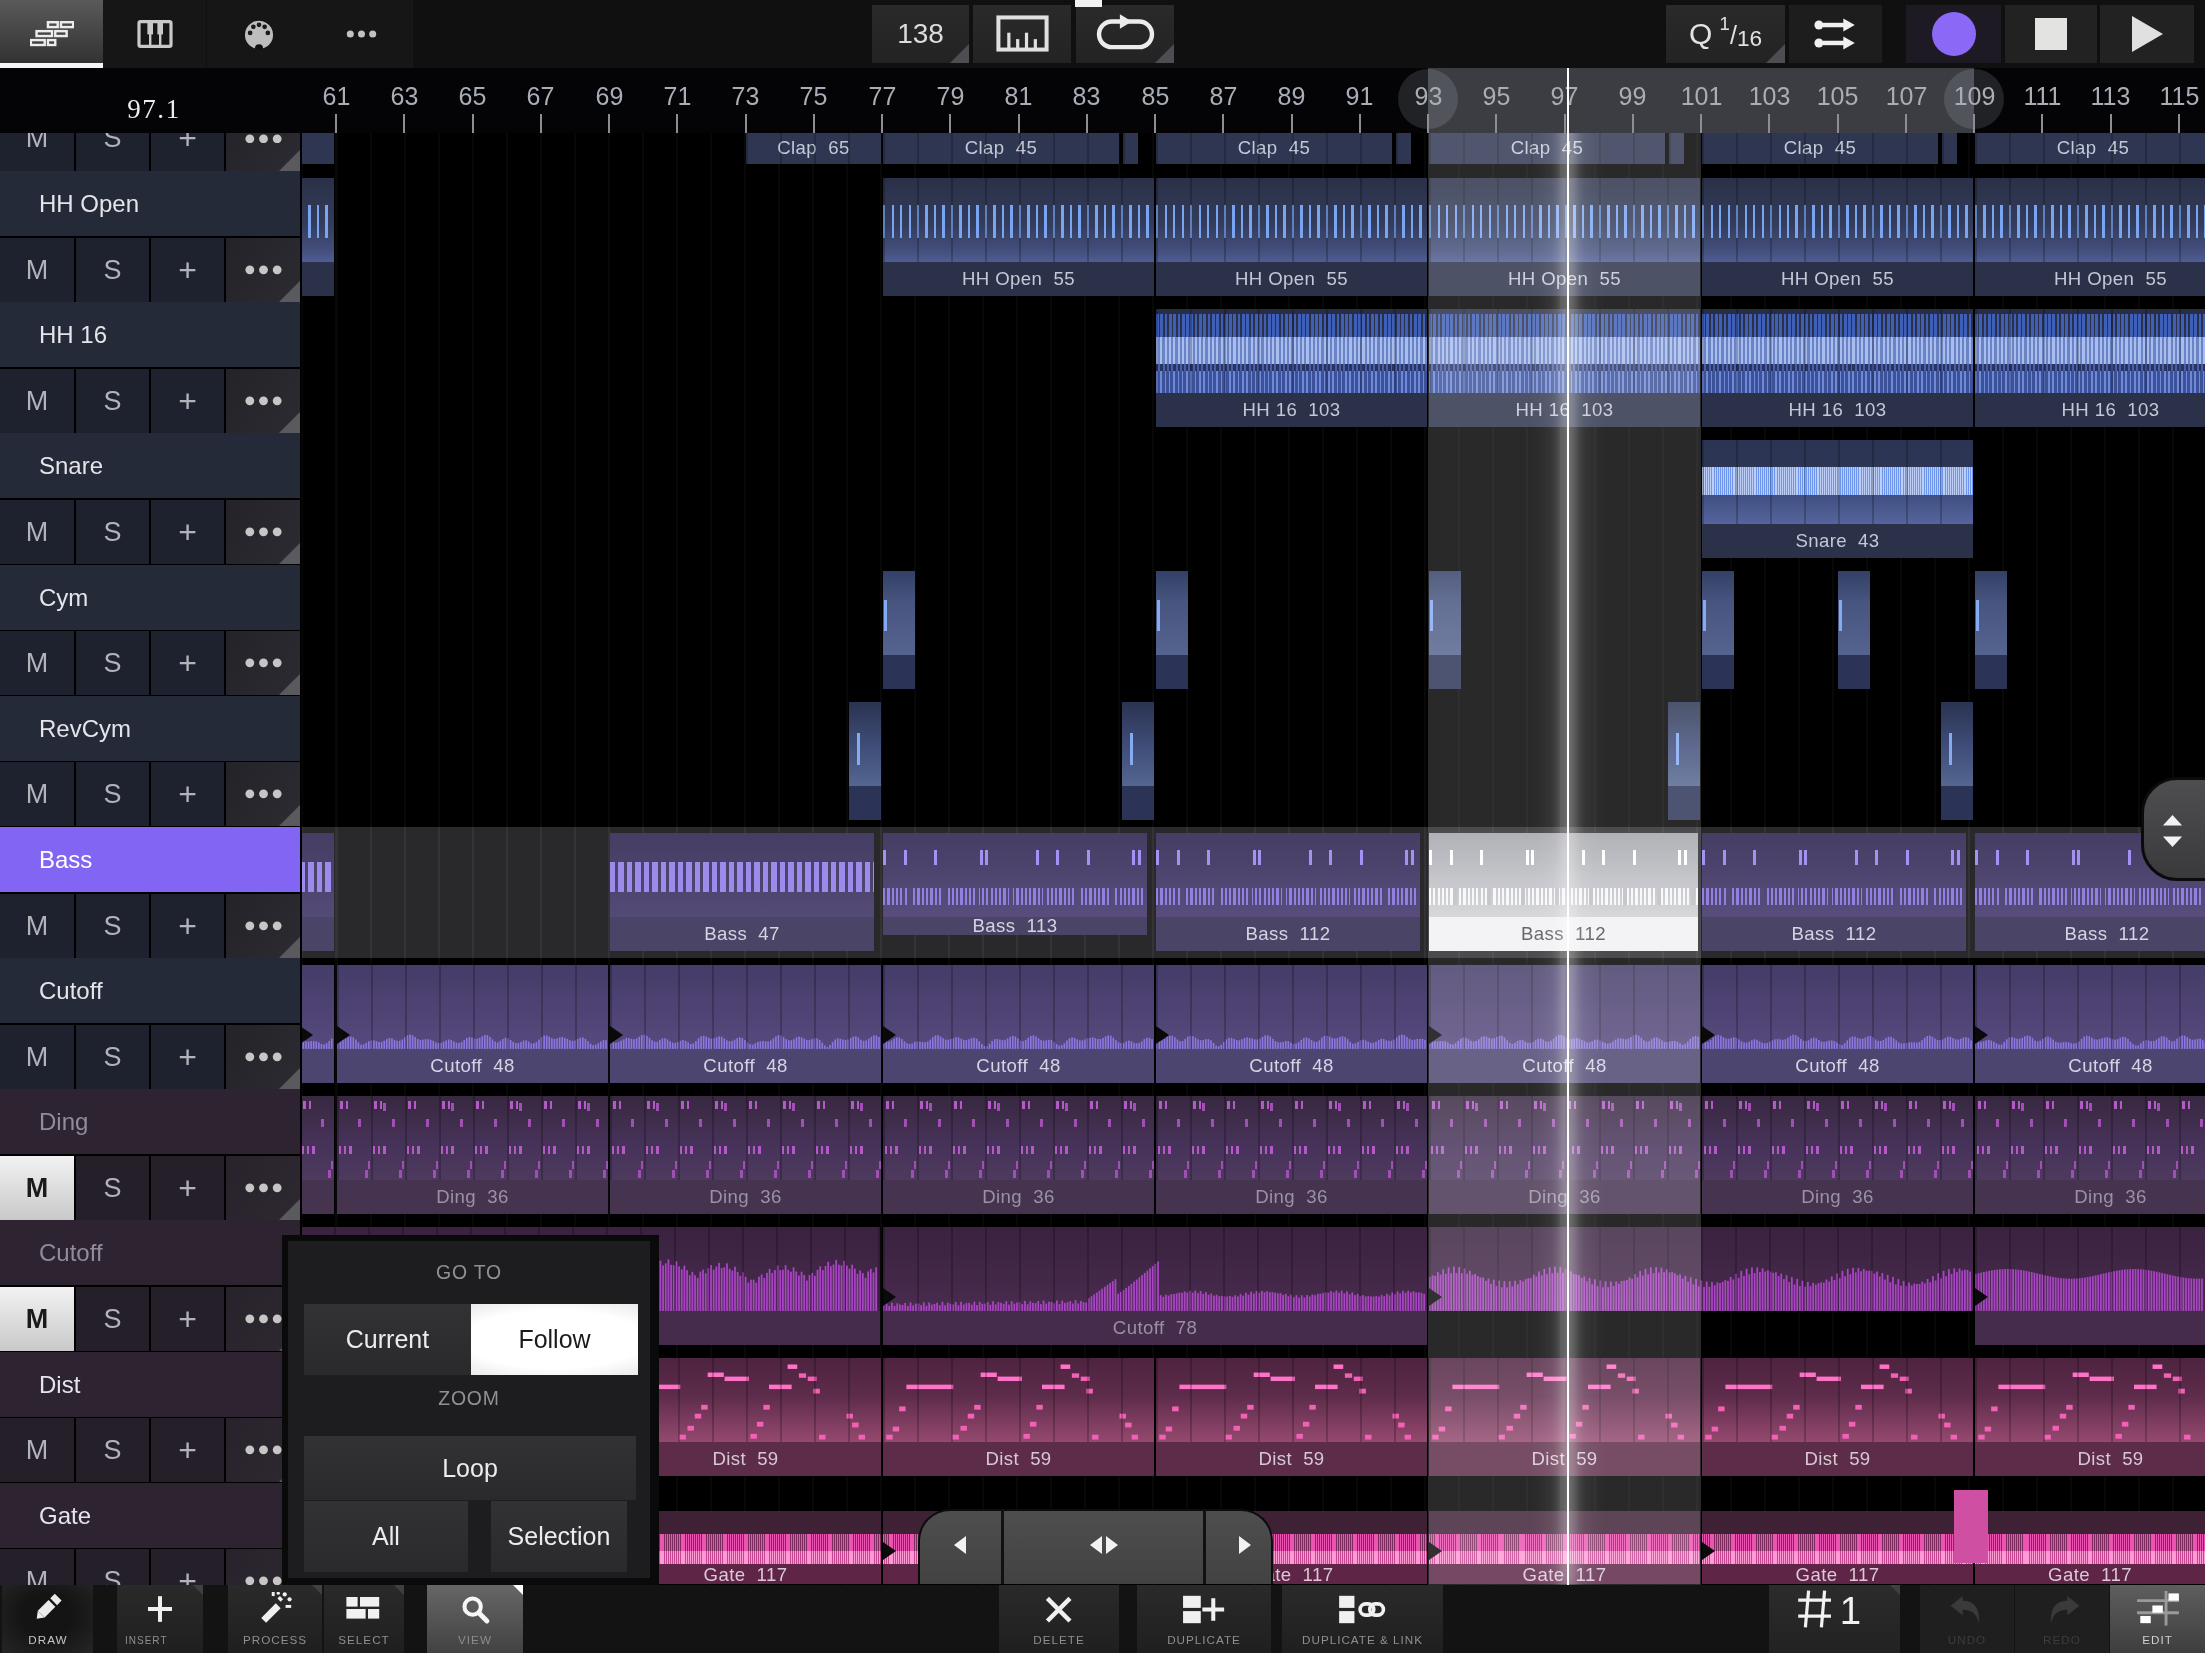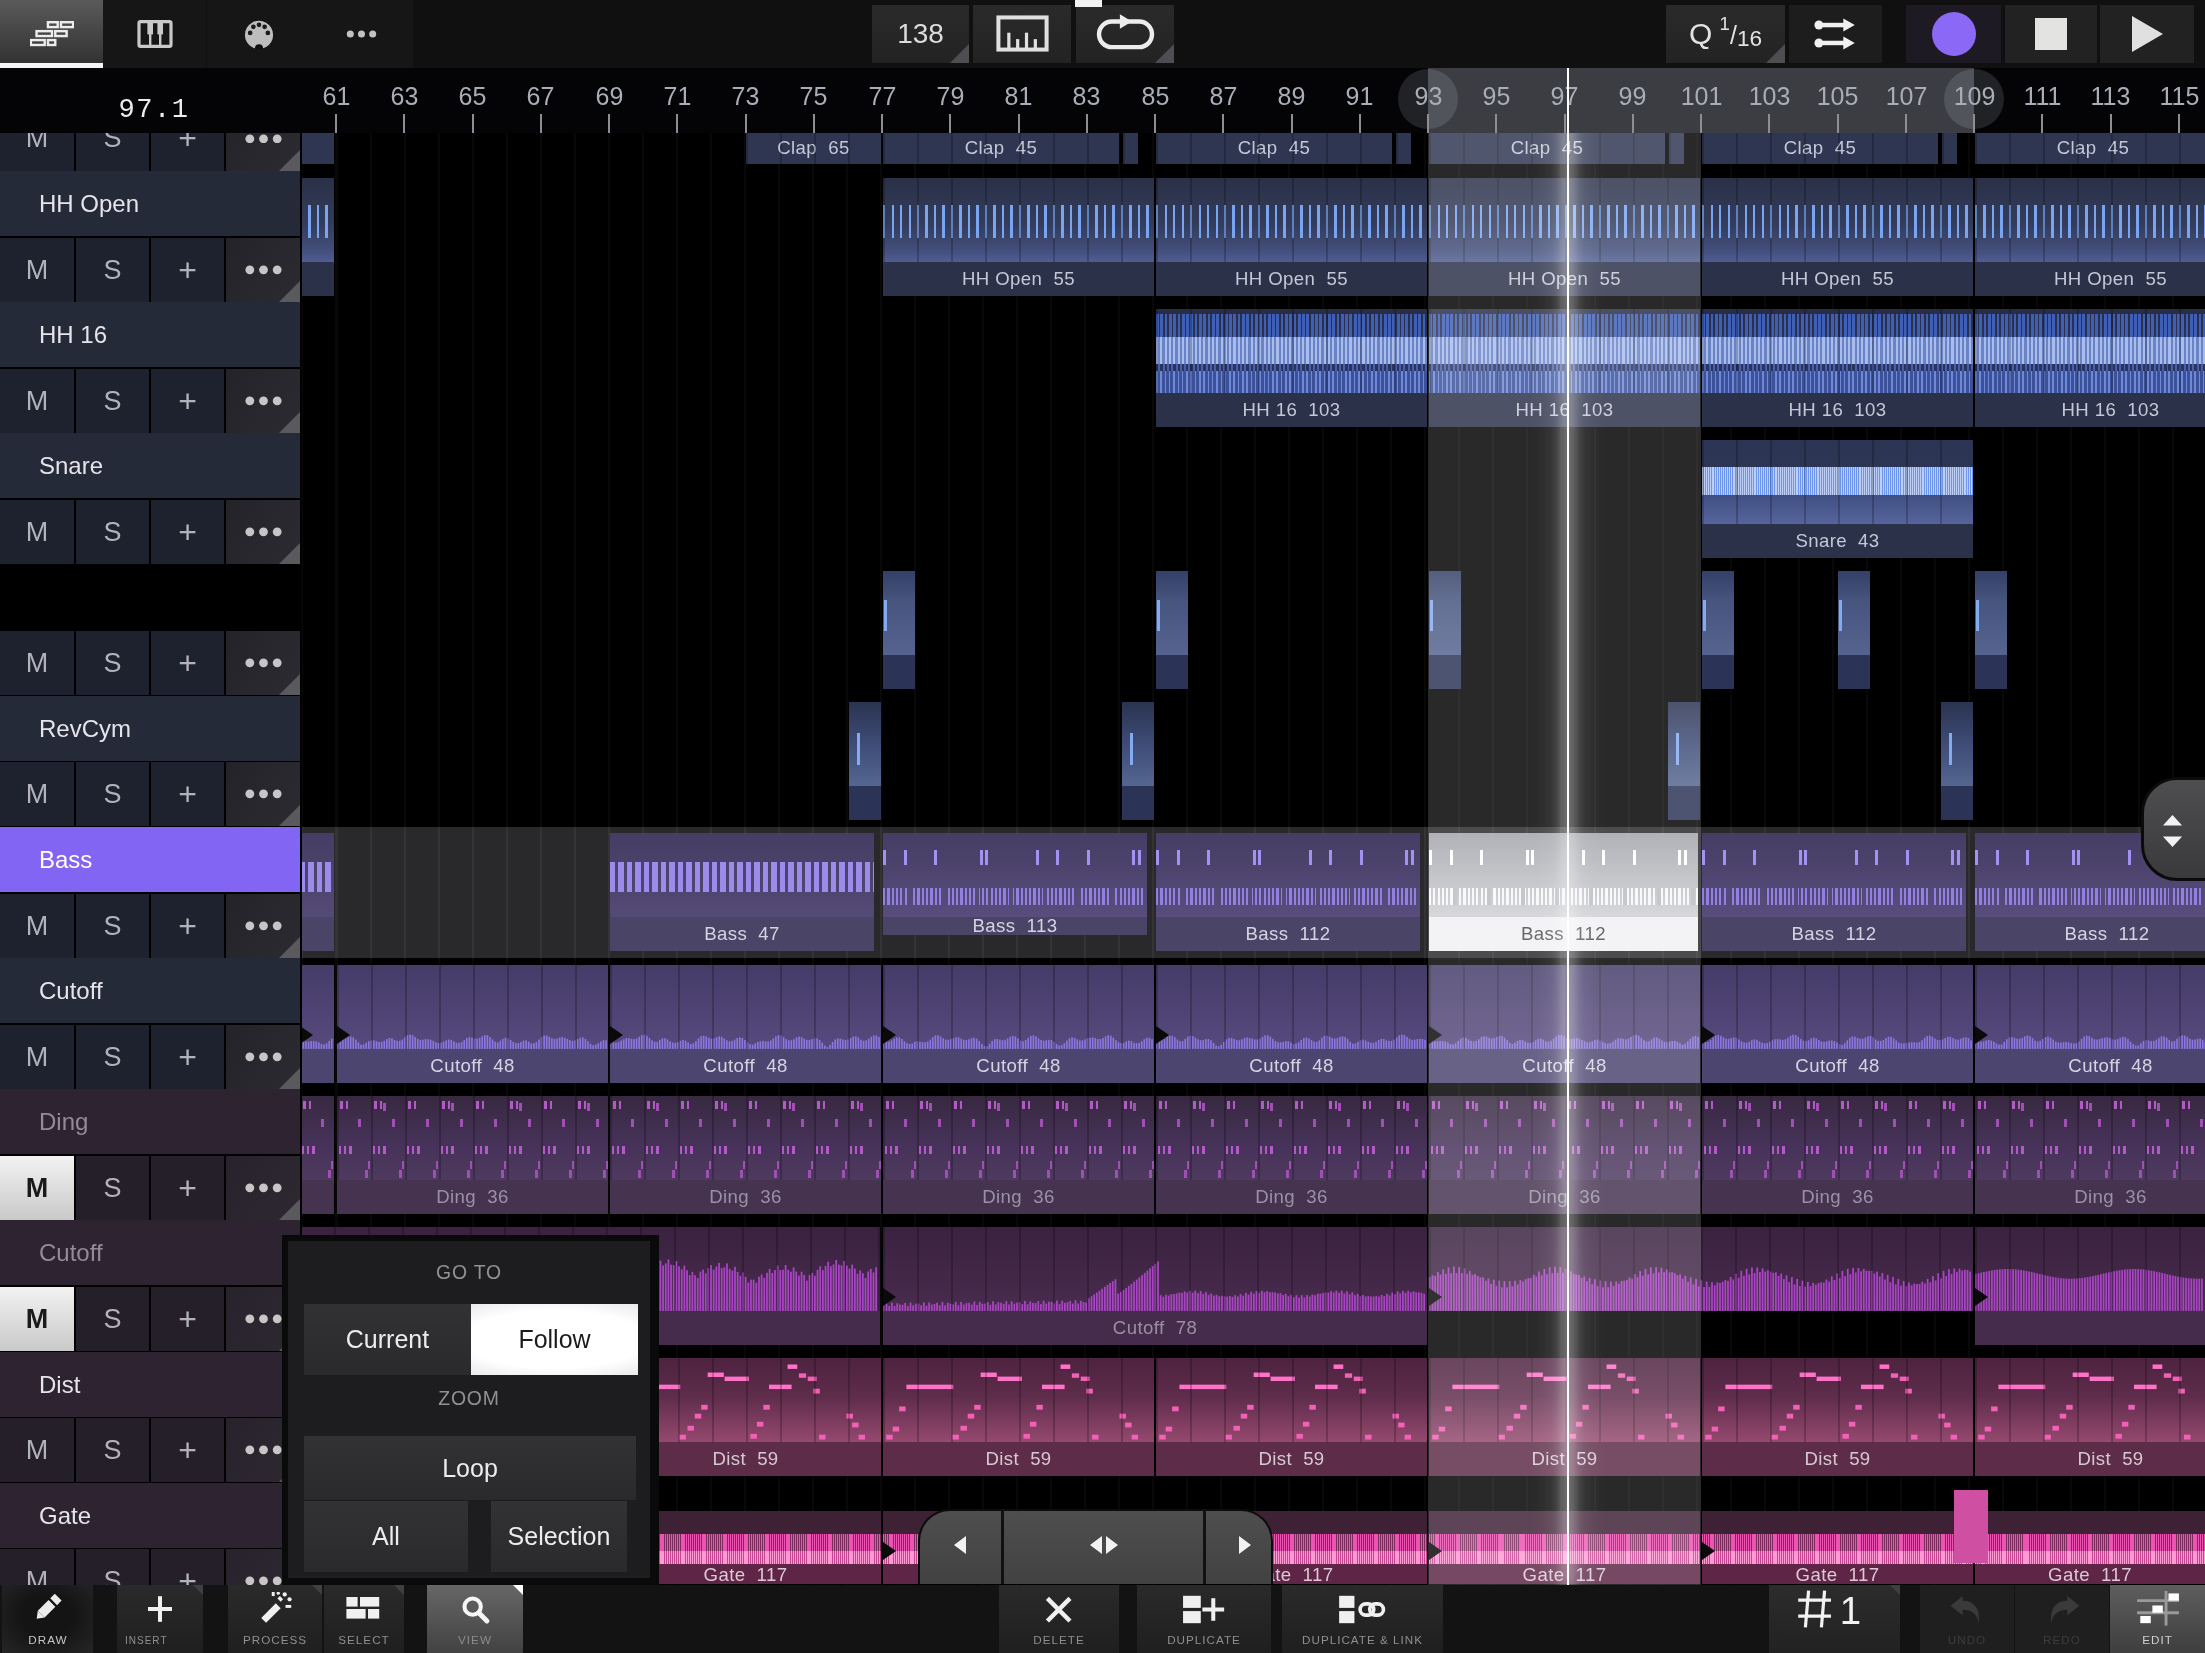--- a/index.html
+++ b/index.html
@@ -2141,20 +2141,21 @@
     <div style="position:absolute;left:76px;top:500px;width:73px;height:64px;background:#1e212e;color:#b2b2ba;font-size:27px;font-weight:normal;display:flex;align-items:center;justify-content:center;">S</div>
     <div style="position:absolute;left:151px;top:500px;width:73px;height:64px;background:#1e212e;color:#b2b2ba;font-size:32px;font-weight:normal;display:flex;align-items:center;justify-content:center;">+</div>
     <div style="position:absolute;left:226px;top:500px;width:74px;height:64px;background:linear-gradient(120deg,#232329,#2b2b31);display:flex;align-items:center;justify-content:center;">
       <svg width="37" height="9.7" viewBox="0 0 46 12">
         <circle cx="6" cy="6" r="5.5" fill="#c6c6c6"></circle>
         <circle cx="23" cy="6" r="5.5" fill="#c6c6c6"></circle>
         <circle cx="40" cy="6" r="5.5" fill="#c6c6c6"></circle>
       </svg>
       <div style="position:absolute;right:0;bottom:0;width:0;height:0;border-style:solid;border-width:0 0 21px 21px;border-color:transparent transparent #5a5a5e transparent;"></div>
     </div>
+    <div class="nm" style="position:absolute;left:0px;top:565px;width:300px;height:65px;background:#252a38;color:#e4e4ea;">Cym</div>
     <div style="position:absolute;left:0px;top:631px;width:74px;height:64px;background:#1e212e;color:#b2b2ba;font-size:27px;font-weight:normal;display:flex;align-items:center;justify-content:center;">M</div>
     <div style="position:absolute;left:76px;top:631px;width:73px;height:64px;background:#1e212e;color:#b2b2ba;font-size:27px;font-weight:normal;display:flex;align-items:center;justify-content:center;">S</div>
     <div style="position:absolute;left:151px;top:631px;width:73px;height:64px;background:#1e212e;color:#b2b2ba;font-size:32px;font-weight:normal;display:flex;align-items:center;justify-content:center;">+</div>
     <div style="position:absolute;left:226px;top:631px;width:74px;height:64px;background:linear-gradient(120deg,#232329,#2b2b31);display:flex;align-items:center;justify-content:center;">
       <svg width="37" height="9.7" viewBox="0 0 46 12">
         <circle cx="6" cy="6" r="5.5" fill="#c6c6c6"></circle>
         <circle cx="23" cy="6" r="5.5" fill="#c6c6c6"></circle>
         <circle cx="40" cy="6" r="5.5" fill="#c6c6c6"></circle>
       </svg>
       <div style="position:absolute;right:0;bottom:0;width:0;height:0;border-style:solid;border-width:0 0 21px 21px;border-color:transparent transparent #5a5a5e transparent;"></div>
@@ -2323,21 +2324,21 @@
     <div style="position:absolute;left:1906px;top:4.8px;width:95px;height:58px;background:#1e1a24;display:flex;align-items:center;justify-content:center;">
       <div style="width:44px;height:44px;border-radius:50%;background:#8c68f6;"></div>
     </div>
     <div style="position:absolute;left:2005px;top:4.8px;width:92px;height:58px;background:#222223;display:flex;align-items:center;justify-content:center;">
       <div style="width:32px;height:32px;background:#e3e3e2;"></div>
     </div>
     <div style="position:absolute;left:2100px;top:4.8px;width:94px;height:58px;background:#222223;display:flex;align-items:center;justify-content:center;">
       <div style="width:0;height:0;border-style:solid;border-width:18.6px 0 18.6px 31px;border-color:transparent transparent transparent #e0e0e0;"></div>
     </div>
     <div style="position:absolute;left:0px;top:68px;width:2205px;height:65px;background:#040407;"></div>
-    <div class="mono" style="position:absolute;left:65px;top:68px;width:178px;height:83px;display:flex;align-items:center;justify-content:center;">97.1</div>
+    <div class="mono" style="position:absolute;left:65px;top:68px;width:178px;height:83px;display:flex;align-items:center;justify-content:center;font-family:Liberation Serif, serif;">97.1</div>
     <div style="position:absolute;left:1428px;top:68px;width:546px;height:65px;background:rgba(190,197,210,0.30);"></div>
     <div style="position:absolute;left:1398px;top:69px;width:60px;height:60px;background:rgba(235,238,244,0.13);border-radius:50%;"></div>
     <div style="position:absolute;left:1944px;top:69px;width:60px;height:60px;background:rgba(235,238,244,0.13);border-radius:50%;"></div>
     <div style="position:absolute;left:296px;top:82px;width:81px;height:32px;color:#a9adb5;font-size:25px;text-align:center;">61</div>
     <div style="position:absolute;left:335px;top:114px;width:1.9px;height:18.6px;background:#8d8d93;"></div>
     <div style="position:absolute;left:364px;top:82px;width:81px;height:32px;color:#a9adb5;font-size:25px;text-align:center;">63</div>
     <div style="position:absolute;left:403px;top:114px;width:1.9px;height:18.6px;background:#8d8d93;"></div>
     <div style="position:absolute;left:432px;top:82px;width:81px;height:32px;color:#a9adb5;font-size:25px;text-align:center;">65</div>
     <div style="position:absolute;left:472px;top:114px;width:1.9px;height:18.6px;background:#8d8d93;"></div>
     <div style="position:absolute;left:500px;top:82px;width:81px;height:32px;color:#a9adb5;font-size:25px;text-align:center;">67</div>

